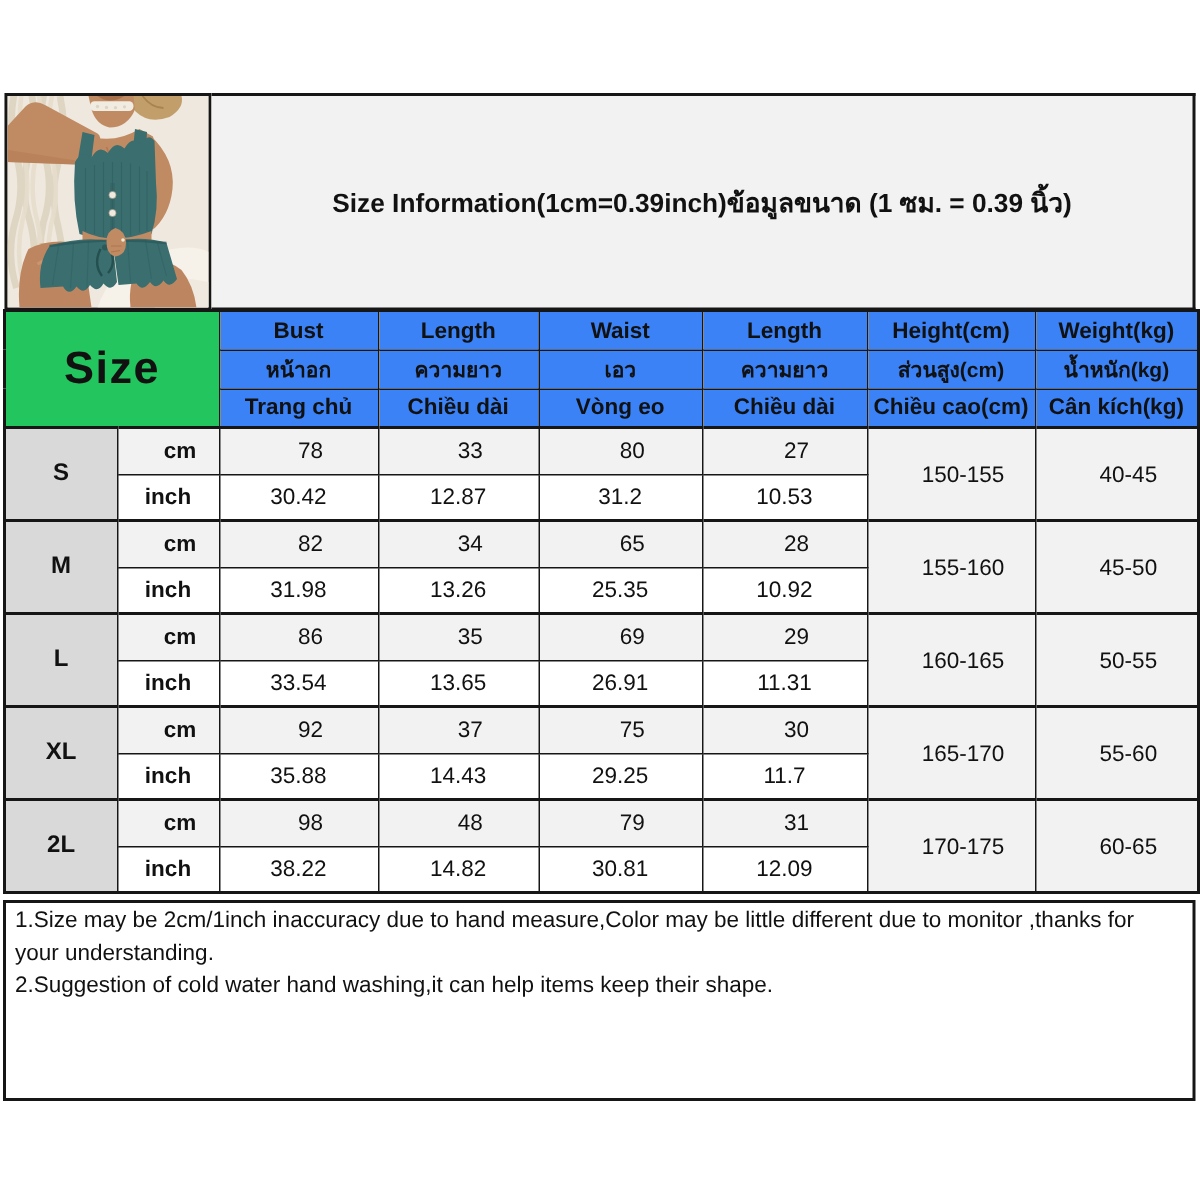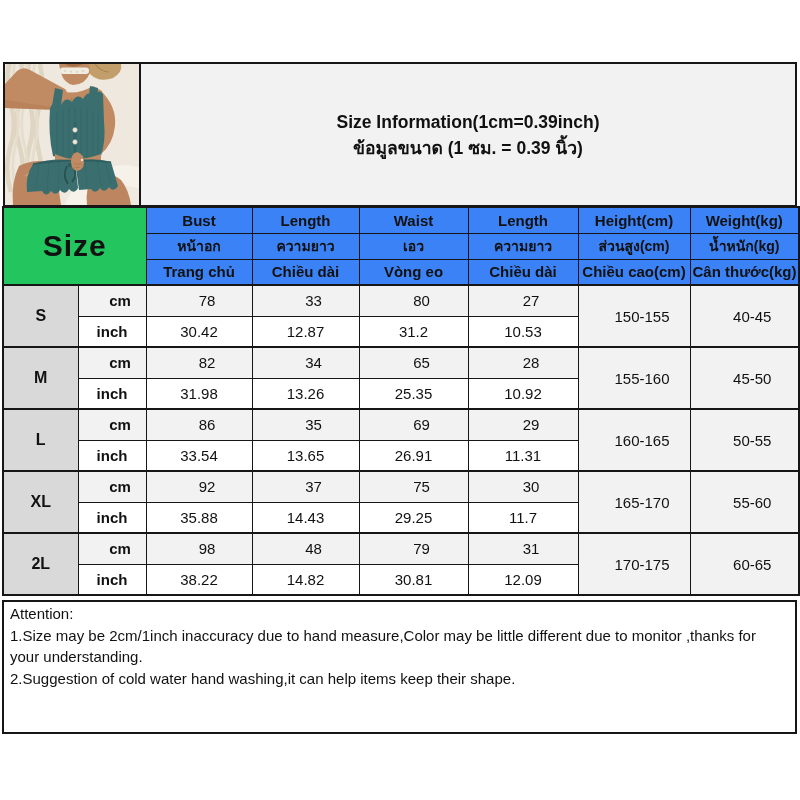--- a/index.html
+++ b/index.html
@@ -23,21 +23,21 @@
     background: #efe8de;
     flex: none;
   }
   .photo-box svg { display: block; width: 100%; height: 100%; }
   .title-box {
     flex: 1; height: 100%;
     box-sizing: border-box;
     border: 2px solid #161616;
     border-left: none;
     background: #f2f2f2;
-    display: flex; flex-direction: column;
+    display: flex; flex-direction: row;
     justify-content: center; align-items: center;
     padding-top: 1px;
   }
   .title-line {
     font-weight: bold;
     font-size: 17.5px;
     line-height: 26px;
     white-space: nowrap;
   }
   table.size-table {
@@ -195,21 +195,21 @@
       <th>ความยาว</th>
       <th>ส่วนสูง(cm)</th>
       <th>น้ำหนัก(kg)</th>
     </tr>
     <tr class="h3">
       <th>Trang chủ</th>
       <th>Chiều dài</th>
       <th>Vòng eo</th>
       <th>Chiều dài</th>
       <th>Chiều cao(cm)</th>
-      <th>Cân thước(kg)</th>
+      <th>Cân kích(kg)</th>
     </tr>
   </thead>
   <tbody>
     <tr class="row-cm group-start">
       <th class="size-label" rowspan="2">S</th>
       <td class="unit">cm</td>
       <td>78</td>
       <td>33</td>
       <td>80</td>
       <td>27</td>
@@ -288,16 +288,15 @@
       <td class="unit">inch</td>
       <td>38.22</td>
       <td>14.82</td>
       <td>30.81</td>
       <td>12.09</td>
     </tr>
   </tbody>
 </table>
 
 <div class="attention-box">
-  <div>Attention:</div>
   <div>1.Size may be 2cm/1inch inaccuracy due to hand measure,Color may be little different due to monitor ,thanks for your understanding.</div>
   <div>2.Suggestion of cold water hand washing,it can help items keep their shape.</div>
 </div>
 
 </body></html>

